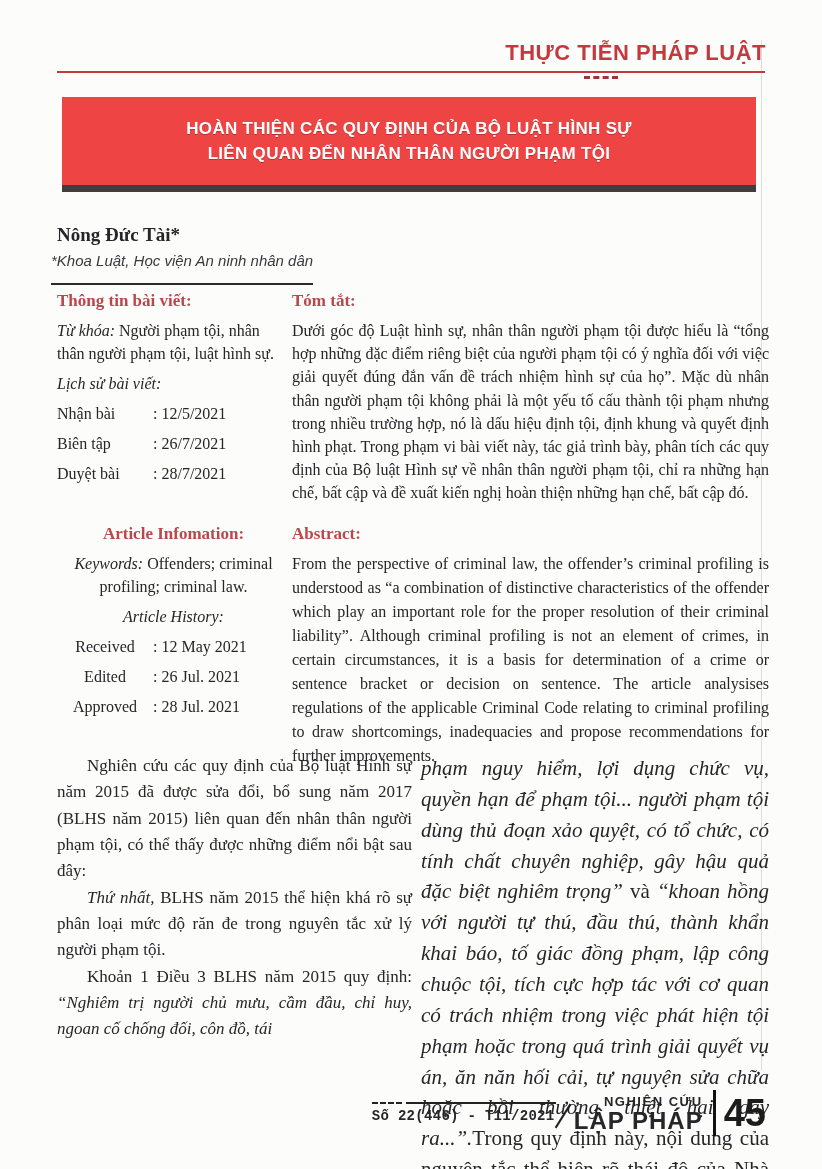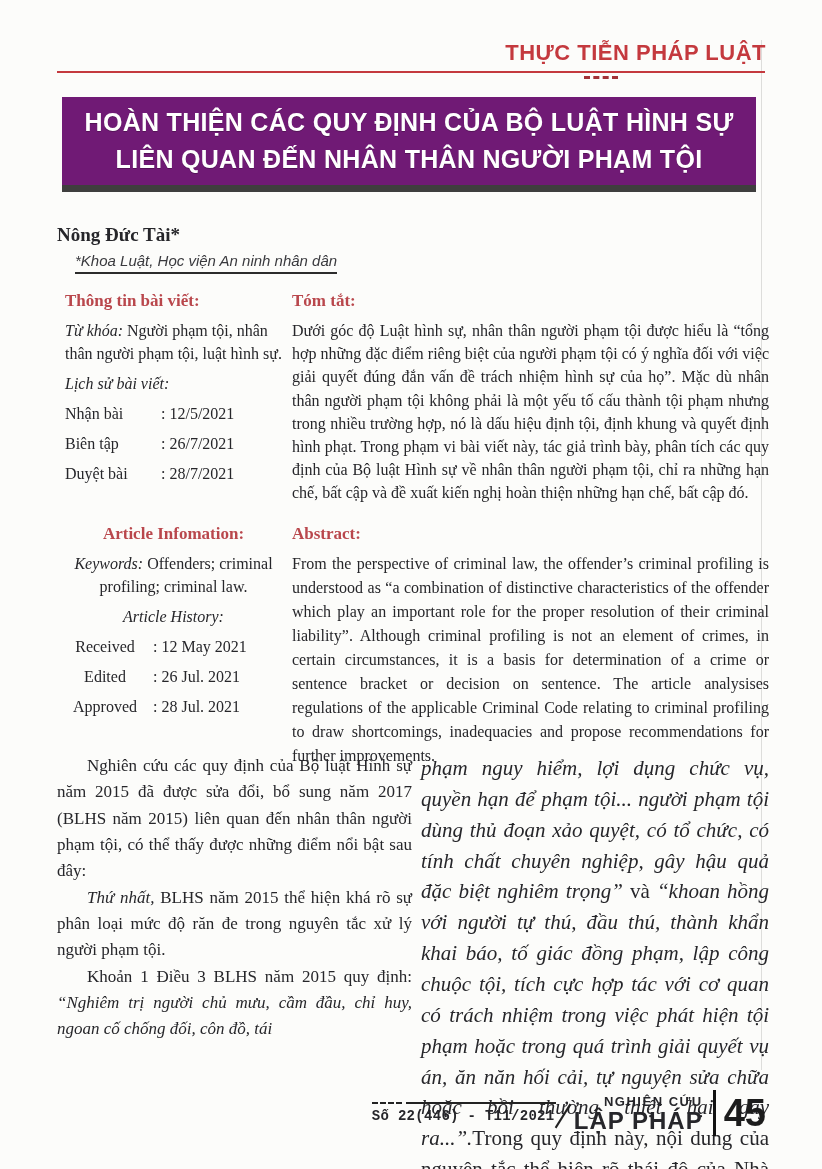--- a/index.html
+++ b/index.html
@@ -16,37 +16,37 @@
     position:absolute; top:40px; right:56px;
     font-family:"Liberation Sans", sans-serif; font-weight:bold; font-size:22px;
     color:#c4393e; letter-spacing:.5px;
   }
   .header-rule { position:absolute; top:71px; left:57px; width:708px; height:2px; background:#c4393e; }
   .header-dash { position:absolute; top:76px; left:584px; width:34px; height:0; border-top:3px dashed #a23238; }
 
   
   .banner {
     position:absolute; left:62px; top:97px; width:694px; height:95px;
-    background:#701a75; border-bottom:7px solid #3f3e3e;
+    background:#ef4444; border-bottom:7px solid #3f3e3e;
     display:flex; flex-direction:column; align-items:center; justify-content:center;
     color:#fff; font-family:"Liberation Sans", sans-serif; font-weight:bold;
-    font-size:25px; line-height:1.5; text-align:center; letter-spacing:.3px;
+    font-size:17px; line-height:1.5; text-align:center; letter-spacing:.3px;
     text-shadow:0 1px 0 rgba(0,0,0,.25);
   }
 
   
   .author { position:absolute; top:224px; left:57px; font-size:19px; font-weight:bold; }
   .affiliation {
-    position:absolute; top:252px; left:75px;
+    position:absolute; top:252px; left:51px;
     font-family:"Liberation Sans", sans-serif; font-style:italic; font-size:15px;
-    color:#3a3a3e; border-bottom:2px solid #2c2c2c; padding-bottom:3px;
+    color:#3a3a3e; border-bottom:2px solid #2c2c2c; padding-bottom:14px;
   }
 
   
-  .meta-left-vi { position:absolute; top:291px; left:57px; width:233px;margin-left:8px; }
+  .meta-left-vi { position:absolute; top:291px; left:57px; width:233px; }
   .meta-right-vi { position:absolute; top:291px; left:292px; width:477px; }
   .meta-left-en { position:absolute; top:524px; left:57px; width:233px;text-align:center; }
   .meta-right-en { position:absolute; top:524px; left:292px; width:477px; }
 
   .red-heading { color:#b9474c; font-weight:bold; font-size:17px; margin-bottom:8px; }
   .meta-par { font-size:16px; line-height:1.45; margin-bottom:10px; }
   .italic { font-style:italic; }
   .meta-label-line { font-style:italic; font-size:16px; margin:6px 0 6px; }
   .meta-row { display:flex; font-size:16px; line-height:1.85; }
   .meta-row .lbl { width:96px; flex:none; }

